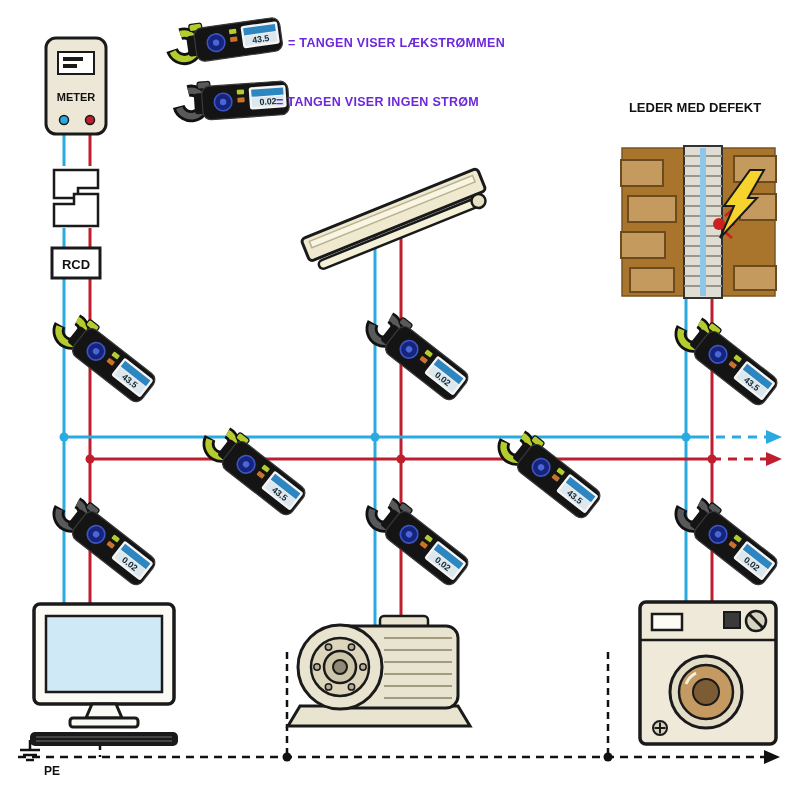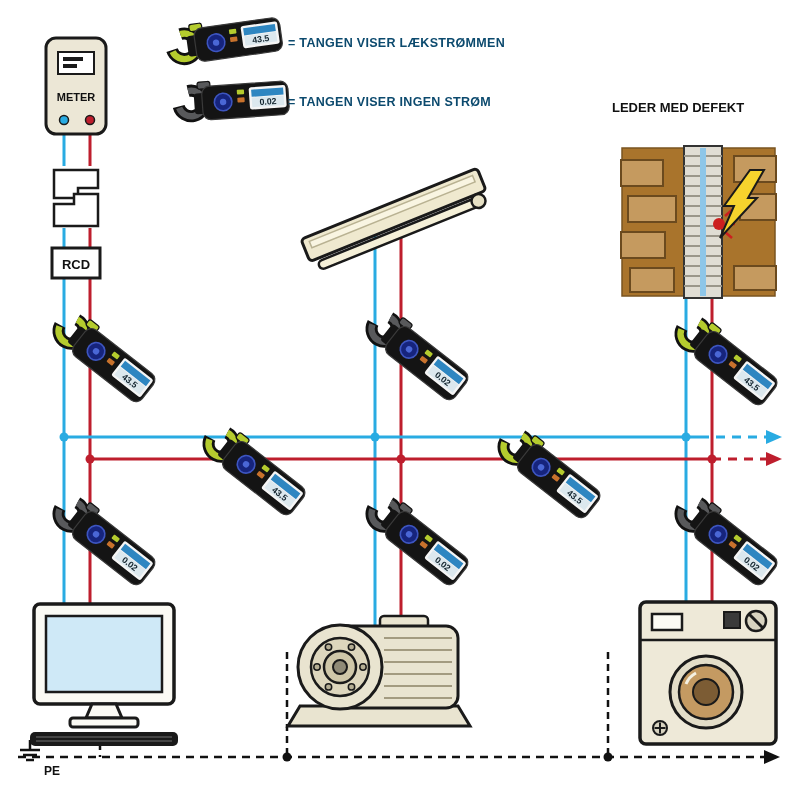--- a/index.html
+++ b/index.html
@@ -1,20 +1,20 @@
 <!DOCTYPE html>
 <html><head>
 <meta charset="utf-8">
 <style>
   html,body{margin:0;padding:0;background:#fff;}
   .stage{position:relative;width:800px;height:796px;background:#ffffff;font-family:"Liberation Sans",sans-serif;overflow:hidden;}
   .abs{position:absolute;}
   .clamp-host{position:absolute;width:120px;height:50px;transform-origin:50% 50%;}
-  .legend-label{position:absolute;font-weight:bold;font-size:12.5px;color:#0c4a6e;letter-spacing:.3px;white-space:nowrap;text-align:right;}
-  .defect-label{position:absolute;left:612px;top:100px;width:166px;text-align:left;font-weight:bold;font-size:13px;line-height:1.3;color:#111;}
+  .legend-label{position:absolute;font-weight:bold;font-size:12.5px;color:#6d28d9;letter-spacing:.3px;white-space:nowrap;text-align:right;}
+  .defect-label{position:absolute;left:612px;top:100px;width:166px;text-align:center;font-weight:bold;font-size:13px;line-height:1.3;color:#111;}
   .defect-label span{display:block;}
   svg text{font-family:"Liberation Sans",sans-serif;}
   .wire-blue{stroke:#29abe2;}
   .wire-red{stroke:#be1e2d;}
   .dot-blue{fill:#29abe2;}
   .dot-red{fill:#be1e2d;}
 </style>
 </head>
 <body>
 
@@ -207,21 +207,21 @@
     <rect x="38" y="8" width="108" height="42" rx="10" fill="#141414" stroke="#3a3a3a" stroke-width="1.5"></rect>
     <circle cx="64" cy="29" r="11" fill="#16247d" stroke="#3d55c0" stroke-width="2"></circle>
     <circle cx="64" cy="29" r="4" fill="#4a67d6"></circle>
     <rect x="82" y="15" width="9" height="6" rx="1" fill="#b5cc2e"></rect>
     <rect x="82" y="25" width="9" height="6" rx="1" fill="#c8722c"></rect>
     <rect x="97" y="13" width="46" height="28" rx="3" fill="#f5f5f5"></rect>
     <rect x="100" y="16" width="40" height="9" fill="#2e86c1"></rect>
     <rect x="100" y="26" width="40" height="12" fill="#dce8ee"></rect>
     <text class="clamp-value" x="120" y="36" text-anchor="middle" font-size="11" font-weight="bold" fill="#13242e">0.02</text>
   </svg></div>
-  <div class="legend-label" style="left:288px;top:95px">= TANGEN VISER INGEN STRØM</div>
+  <div class="legend-label" style="left:276px;top:95px">= TANGEN VISER INGEN STRØM</div>
 
   <div class="defect-label">
     <span>LEDER MED DEFEKT</span>
   </div>
 
   <div class="clamp-host" style="left:42px;top:333px;transform:rotate(38deg)"><svg viewBox="0 0 150 62" width="120" height="50">
     <circle class="ring-outline" cx="24" cy="28" r="16" fill="none" stroke="#111111" stroke-width="15" stroke-dasharray="75 26" transform="rotate(-100 24 28)"></circle>
     <circle class="ring-fill" cx="24" cy="28" r="16" fill="none" stroke="#b5cc2e" stroke-width="8" stroke-dasharray="73 28" transform="rotate(-100 24 28)"></circle>
     <rect x="28" y="16" width="16" height="26" rx="4" fill="#141414"></rect>
     <rect class="accent-fill" x="33" y="2" width="16" height="9" rx="3" fill="#b5cc2e" stroke="#111111" stroke-width="1.5"></rect>

